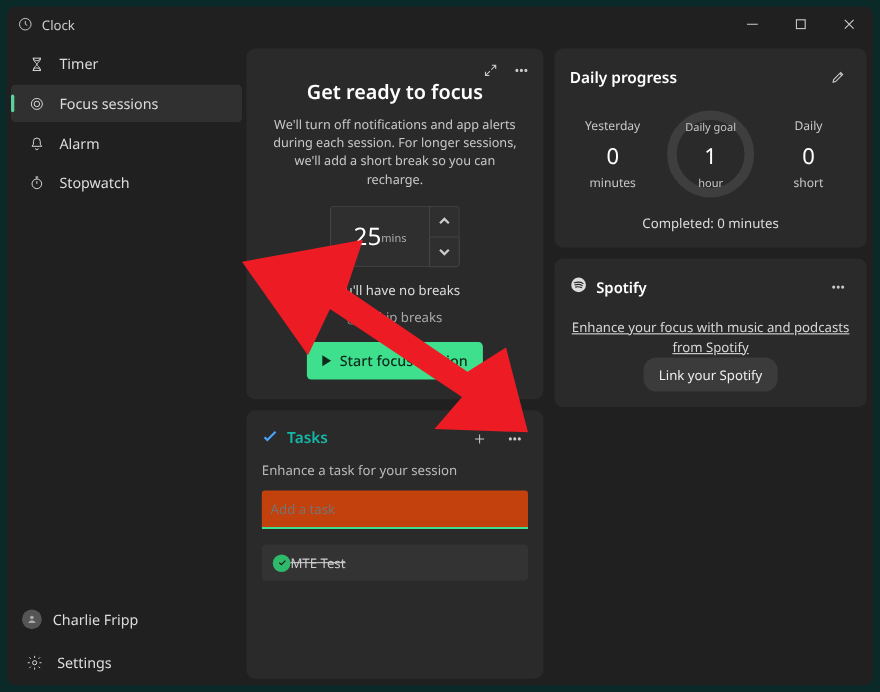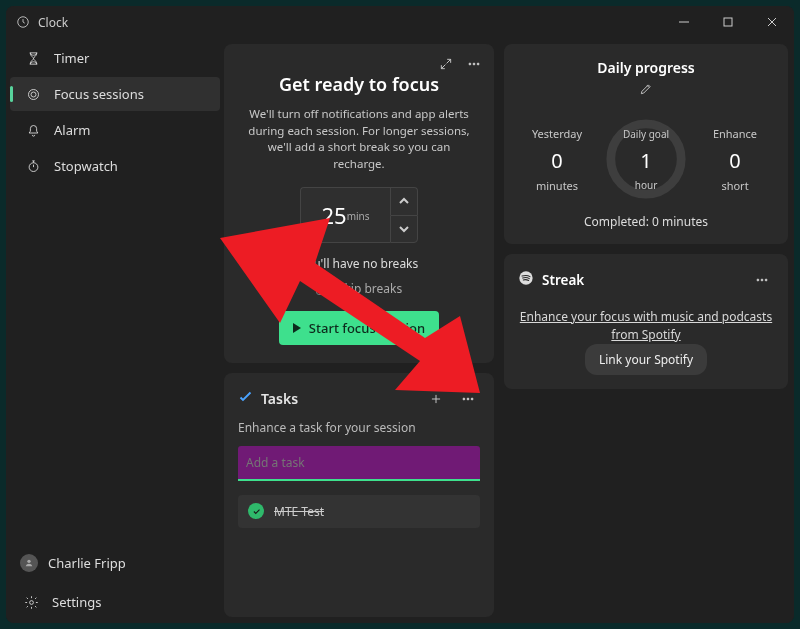--- a/index.html
+++ b/index.html
@@ -71,31 +71,31 @@
   .skiprow { display:flex; align-items:center; justify-content:center; gap:8px; font-size:12px; color:#aaa; margin-bottom:14px; }
   .skiprow .cb { width:14px; height:14px; border:1px solid #777; border-radius:3px; }
 
   .startbtn { display:inline-flex; align-items:center; gap:8px; background:#3ee08d; color:#0d2b1d;
      font-size:13px; font-weight:500; padding:8px 14px; border:none; border-radius:4px; }
   .startbtn .tri { width:0;height:0;border-top:5px solid transparent;border-bottom:5px solid transparent;border-left:8px solid #0d2b1d;}
 
   .tasks-card { flex:1; min-height: 200px; }
   .tasks-card .head { display:flex; align-items:center; gap:8px; margin-bottom:8px; }
   .tasks-card .head .ticon svg{width:15px;height:15px;}
-  .tasks-card .head .title{font-size:14px;font-weight:600;color:#e5e5e5;}
+  .tasks-card .head .title{font-size:14px;font-weight:600;color:#14b8a6;}
   .tasks-card .head .grow{flex:1;}
   .tasks-card .sub{font-size:12px;color:#bbb;margin-bottom:10px;}
-  .taskinput { width:100%; background:#701a75; border:none; border-bottom:2px solid #3ee08d; color:#ddd;
+  .taskinput { width:100%; background:#c2410c; border:none; border-bottom:2px solid #3ee08d; color:#ddd;
      padding:8px 8px; font-size:12px; outline:none; border-radius:3px 3px 0 0; }
-  .taskitem { display:flex; align-items:center; gap:10px; background:#333; border-radius:4px; padding:8px 10px; margin-top:14px; font-size:12px;}
+  .taskitem { display:flex; align-items:flex-end; background:#333; border-radius:4px; padding:8px 10px; margin-top:14px; font-size:12px;}
   .taskitem .chk { width:16px;height:16px;border-radius:50%;background:#2fb96b;display:flex;align-items:center;justify-content:center;}
   .taskitem .chk svg{width:9px;height:9px;stroke:#1a1a1a;stroke-width:3;fill:none;}
   .taskitem .txt { color:#ccc; text-decoration:line-through; }
 
-  .progress-card .head{display:flex;align-items:center;justify-content:space-between;margin-bottom:14px;flex-direction:column;}
+  .progress-card .head{display:flex;align-items:center;justify-content:space-between;margin-bottom:14px;}
   .progress-card .head .title{font-size:14px;font-weight:600;color:#fff;}
   .stats{display:flex;align-items:center;justify-content:space-between;gap:6px;margin:10px 0 10px;}
   .stat{flex:1;text-align:center;}
   .stat .lbl{font-size:11px;color:#c8c8c8;margin-bottom:6px;}
   .stat .val{font-size:20px;color:#fff;font-weight:400;}
   .stat .u{font-size:11px;color:#c8c8c8;margin-top:4px;}
   .ring{width:88px;height:88px;margin:0 auto;position:relative;}
   .ring svg{width:88px;height:88px;transform:rotate(-90deg);}
   .ring .center{position:absolute;inset:0;display:flex;flex-direction:column;align-items:center;justify-content:center;}
   .ring .center .lbl{font-size:10px;color:#c8c8c8;}
@@ -311,35 +311,35 @@
                     <circle cx="50" cy="50" r="40" stroke="#3e3e3e" stroke-width="10" fill="none"></circle>
                   </svg>
                 <div class="center">
                   <div class="lbl">Daily goal</div>
                   <div class="val">1</div>
                   <div class="u">hour</div>
                 </div>
               </div>
             </div>
             <div class="stat">
-              <div class="lbl">Enhance</div>
+              <div class="lbl">Daily</div>
               <div class="val">0</div>
               <div class="u">short</div>
             </div>
           </div>
           <div class="completed">Completed: 0 minutes</div>
         </div>
 
         <div class="card spotify-card">
           <div class="head">
             <span class="sicon"><svg viewBox="0 0 24 24">
                   <circle cx="12" cy="12" r="10" fill="#ddd"></circle>
                   <path d="M6 9c4-1 9-1 12 1M7 12c3-1 7-1 10 1M8 15c2-.7 5-.7 8 .7" stroke="#2a2a2a" stroke-width="1.6" fill="none" stroke-linecap="round"></path>
                 </svg></span>
-            <span class="title">Streak</span>
+            <span class="title">Spotify</span>
             <span class="grow"></span>
             <div class="iconbtn">
                 <svg viewBox="0 0 24 24">
                   <circle cx="5" cy="12" r="1.6" fill="#ccc"></circle>
                   <circle cx="12" cy="12" r="1.6" fill="#ccc"></circle>
                   <circle cx="19" cy="12" r="1.6" fill="#ccc"></circle>
                 </svg>
               </div>
           </div>
           <div class="blurb">Enhance your focus with music and podcasts from Spotify</div>

